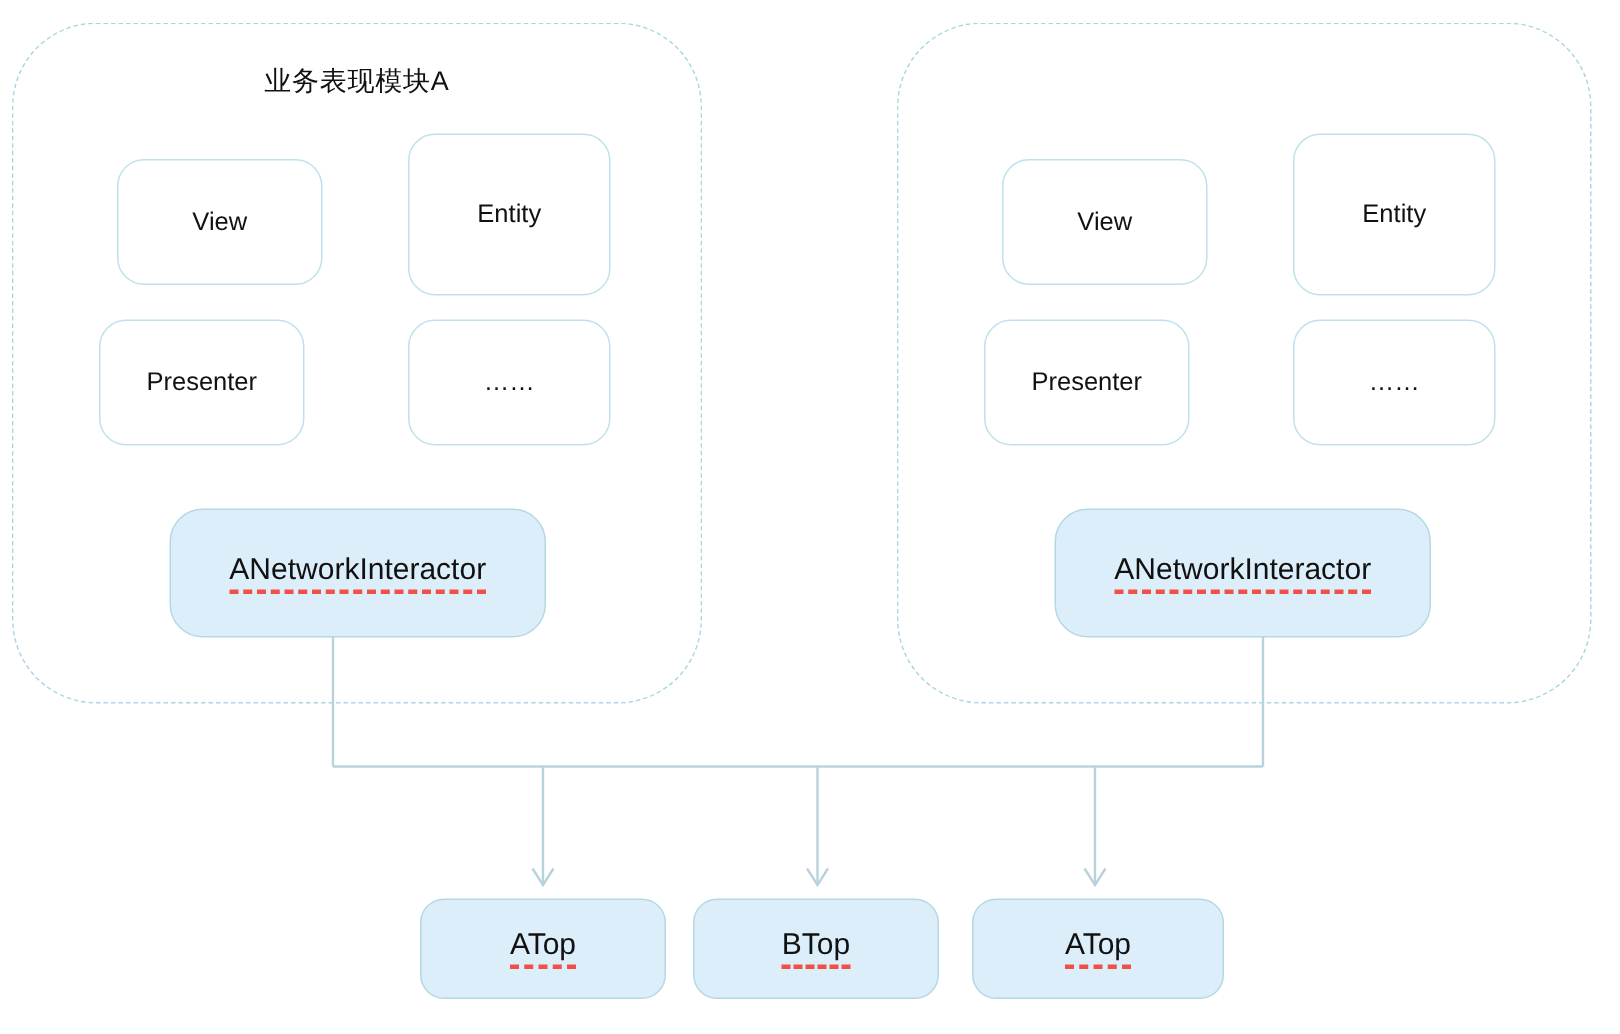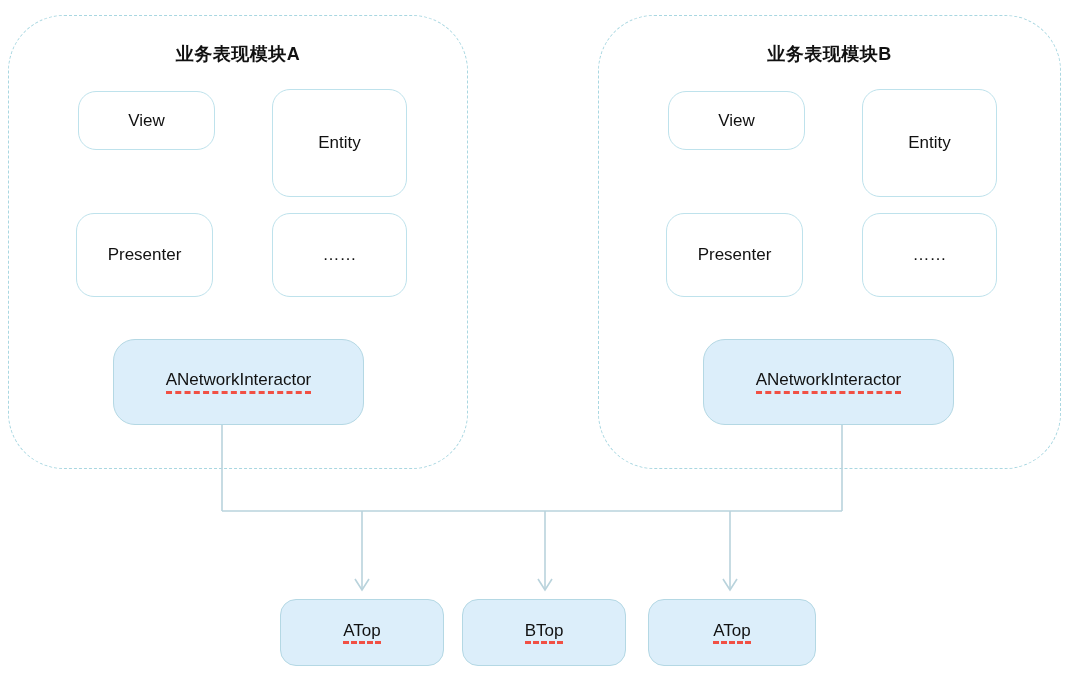--- a/index.html
+++ b/index.html
@@ -28,52 +28,52 @@
   }
   .module.module-a { left: 8px; }
   .module.module-b { left: 598px; width: 463px; }
   .module-title {
     position: absolute;
     top: 26px;
     left: 0;
     width: 100%;
     text-align: center;
     font-size: 18px;
-    font-weight: 700;
+    font-weight: 400;
     letter-spacing: 0.5px;
     color: #111111;
   }
   
   .comp-box {
     position: absolute;
     box-sizing: border-box;
     border: 1.5px solid #bee2ec;
     border-radius: 18px;
     background: #ffffff;
     display: flex;
     align-items: center;
     justify-content: center;
     font-size: 17px;
     color: #111111;
   }
-  .pos-view      { left: 69px;  top: 75px;  width: 137px; height: 59px; }
+  .pos-view      { left: 69px;  top: 90px;  width: 137px; height: 84px; }
   .pos-entity    { left: 263px; top: 73px;  width: 135px; height: 108px; }
-  .pos-presenter { left: 67px;  top: 197px; width: 137px; height: 84px; }
+  .pos-presenter { left: 57px;  top: 197px; width: 137px; height: 84px; }
   .pos-dots      { left: 263px; top: 197px; width: 135px; height: 84px; }
   
   .filled-box {
     position: absolute;
     box-sizing: border-box;
     border: 1.5px solid #b4d8e4;
     border-radius: 22px;
     background: #dceefa;
     display: flex;
     align-items: center;
     justify-content: center;
-    font-size: 17px;
+    font-size: 20px;
     color: #111111;
     z-index: 2;
   }
   .pos-interactor { left: 104px; top: 323px; width: 251px; height: 86px; }
   .target-box {
     border-radius: 16px;
     top: 599px;
     height: 67px;
   }
   .pos-target-a { left: 280px; width: 164px; }
@@ -134,21 +134,20 @@
     </div>
     <div class="comp-box pos-dots">
       <span>……</span>
     </div>
     <div class="filled-box pos-interactor">
       <span class="spellcheck">ANetworkInteractor</span>
     </div>
   </div>
 
   <div class="module module-b">
-    <div class="module-title">业务表现模块B</div>
     <div class="comp-box pos-view">
       <span>View</span>
     </div>
     <div class="comp-box pos-entity">
       <span>Entity</span>
     </div>
     <div class="comp-box pos-presenter">
       <span>Presenter</span>
     </div>
     <div class="comp-box pos-dots">

